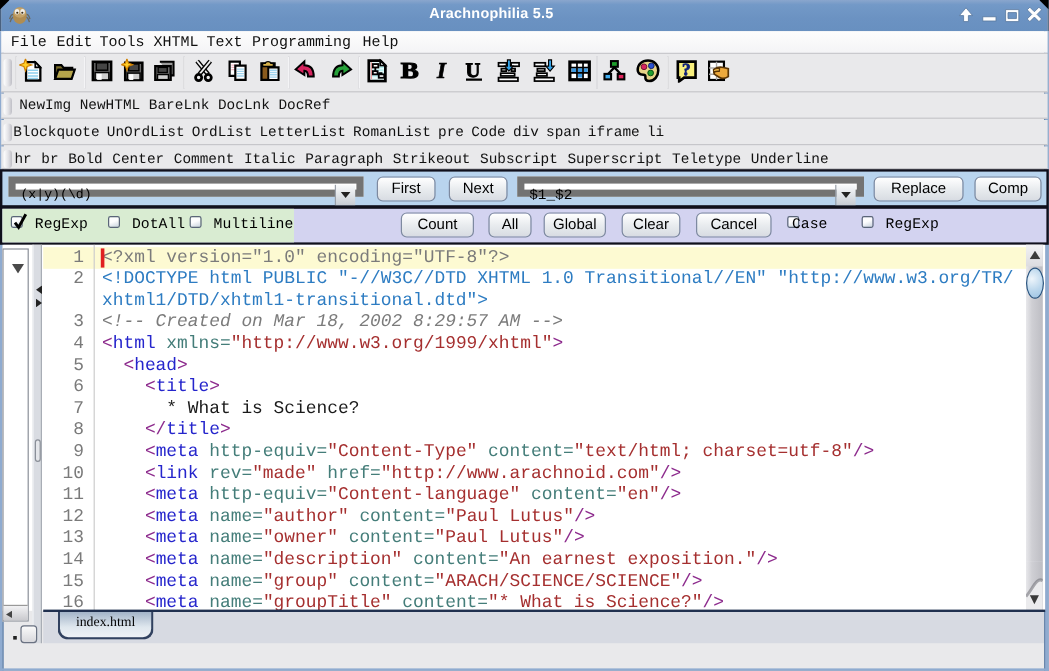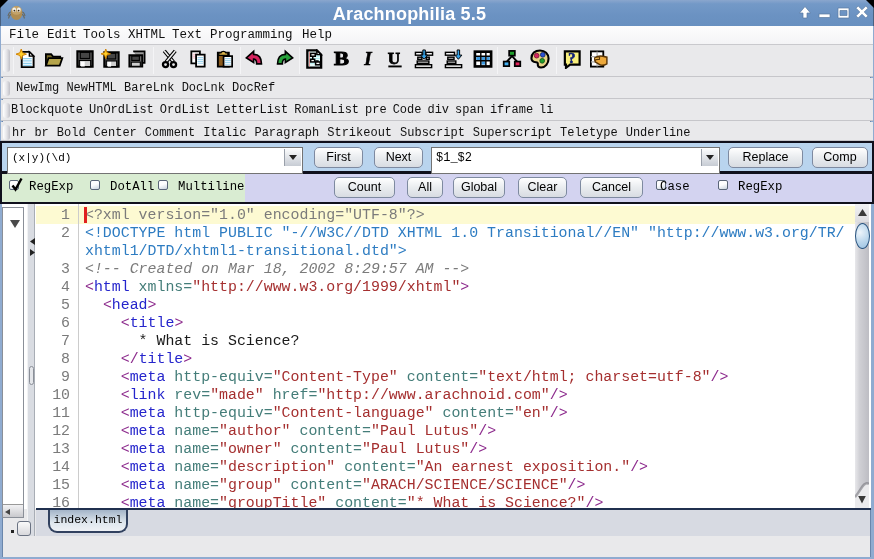--- a/index.html
+++ b/index.html
@@ -6,21 +6,21 @@
 html,body { width:874px; height:559px; overflow:hidden; background:#000; }
 #win { position:absolute; left:0; top:0; width:874px; height:559px;
   font-family:"Liberation Mono", monospace; background:#e9e9eb; }
 .abs { position:absolute; }
 
 
 #title { left:0; top:0; width:874px; height:26px;
   background:linear-gradient(#8aa6cd, #7399c7 15%, #6b92c2 60%, #6890c0);
   border-left:1px solid #49617f; border-right:1px solid #49617f; }
 #title .txt { position:absolute; left:0; right:55px; top:4px; text-align:center;
-  font-family:"Liberation Sans", sans-serif; font-weight:bold; font-size:18px;
+  font-family:"Liberation Sans", sans-serif; font-weight:bold; font-size:12px;
   color:#fff; letter-spacing:0.2px; }
 .corner { width:8px; height:8px; background:#000; }
 #tl { left:0; top:0; clip-path:polygon(0 0, 8px 0, 0 8px); }
 #tr { left:866px; top:0; clip-path:polygon(0 0, 8px 0, 8px 8px); }
 
 
 #brdL { left:0; top:26px; width:2.5px; height:533px; background:#8fabd0; border-right:0.5px solid #6a86ab; }
 #brdR { left:870px; top:26px; width:4px; height:533px; background:#8fabd0; border-left:1px solid #6a86ab; }
 #brdB { left:0; top:556.5px; width:874px; height:2.5px; background:#8fabd0; }
 
@@ -38,21 +38,21 @@
 .tsep { position:absolute; width:1px; background:#a2a2aa; border-right:1px solid #f4f4f6; }
 .ticon { position:absolute; top:4px; width:20px; height:20px; }
 .btxt { font-size:12px; color:#111; white-space:pre; }
 
 
 #spanel { left:0; top:141px; width:874px; height:63px; background:#10101c; }
 #srow1 { left:2px; top:2px; width:870px; height:28px; background:#b9d4ee; position:absolute; }
 #srow1 .btn { top:4px; } #srow2 .btn { top:3px; }
 #srow2 { left:2px; top:33px; width:870px; height:27.5px; background:#d3d3f0; position:absolute; }
 #sgreen { left:0; top:0; width:243px; height:27.5px; background:#d9ecd2; position:absolute; }
-.field { position:absolute; background:#fff; border:1px solid #737373; height:27px;
+.field { position:absolute; background:#fff; border:6px solid #737373; height:17px;
   font-size:11px; line-height:19px; color:#000; }
 .field .tx { position:absolute; left:4px; top:1px; white-space:pre; }
 .combtn { position:absolute; right:1px; top:1px; width:17px; height:17px;
   background:linear-gradient(#fafbfc,#c7ccd4); border-left:1px solid #9aa0aa; }
 .combtn:after { content:""; position:absolute; left:4px; top:6px;
   border-left:4px solid transparent; border-right:4px solid transparent; border-top:5px solid #222; }
 .btn { position:absolute; font-family:"Liberation Sans", sans-serif; font-size:12.5px;
   color:#000; text-align:center; height:21px; line-height:19px;
   background:linear-gradient(#ffffff,#e9ecef 50%,#d8dce2);
   border:1.3px solid #7e8aa0; border-radius:5px; }
@@ -82,21 +82,21 @@
 
 #vsb { left:855px; top:204px; width:14px; height:305px; position:absolute;
   background:linear-gradient(90deg,#e8e8eb 0%,#cfcfd4 35%,#bdbdc3 100%); }
 
 
 #tabrow { left:36px; top:510px; width:834px; height:26px; background:#d7dae2; position:absolute; }
 #tabline { left:36px; top:508px; width:835px; height:2px; background:#20304f; position:absolute; }
 #tab { left:48px; top:510px; width:80px; height:23px; position:absolute;
   background:linear-gradient(#a3b4c8,#dfe7ee 60%,#eef1f5);
   border:2px solid #31415f; border-top:none; border-radius:0 0 9px 9px;
-  font-size:11.5px; color:#000; text-align:center; line-height:19px; }
+  font-size:11.5px; color:#000; text-align:center; line-height:19px;font-family:Liberation Serif, serif; }
 
 
 #status { left:1px; top:536px; width:872px; height:21px; background:#e2e4e8;
   border-top:1px solid #aab; position:absolute;
   font-family:"Liberation Sans", sans-serif; font-size:13.6px; color:#000; line-height:21px; }
 </style>
 </head>
 <body>
 <div id="win">
 

